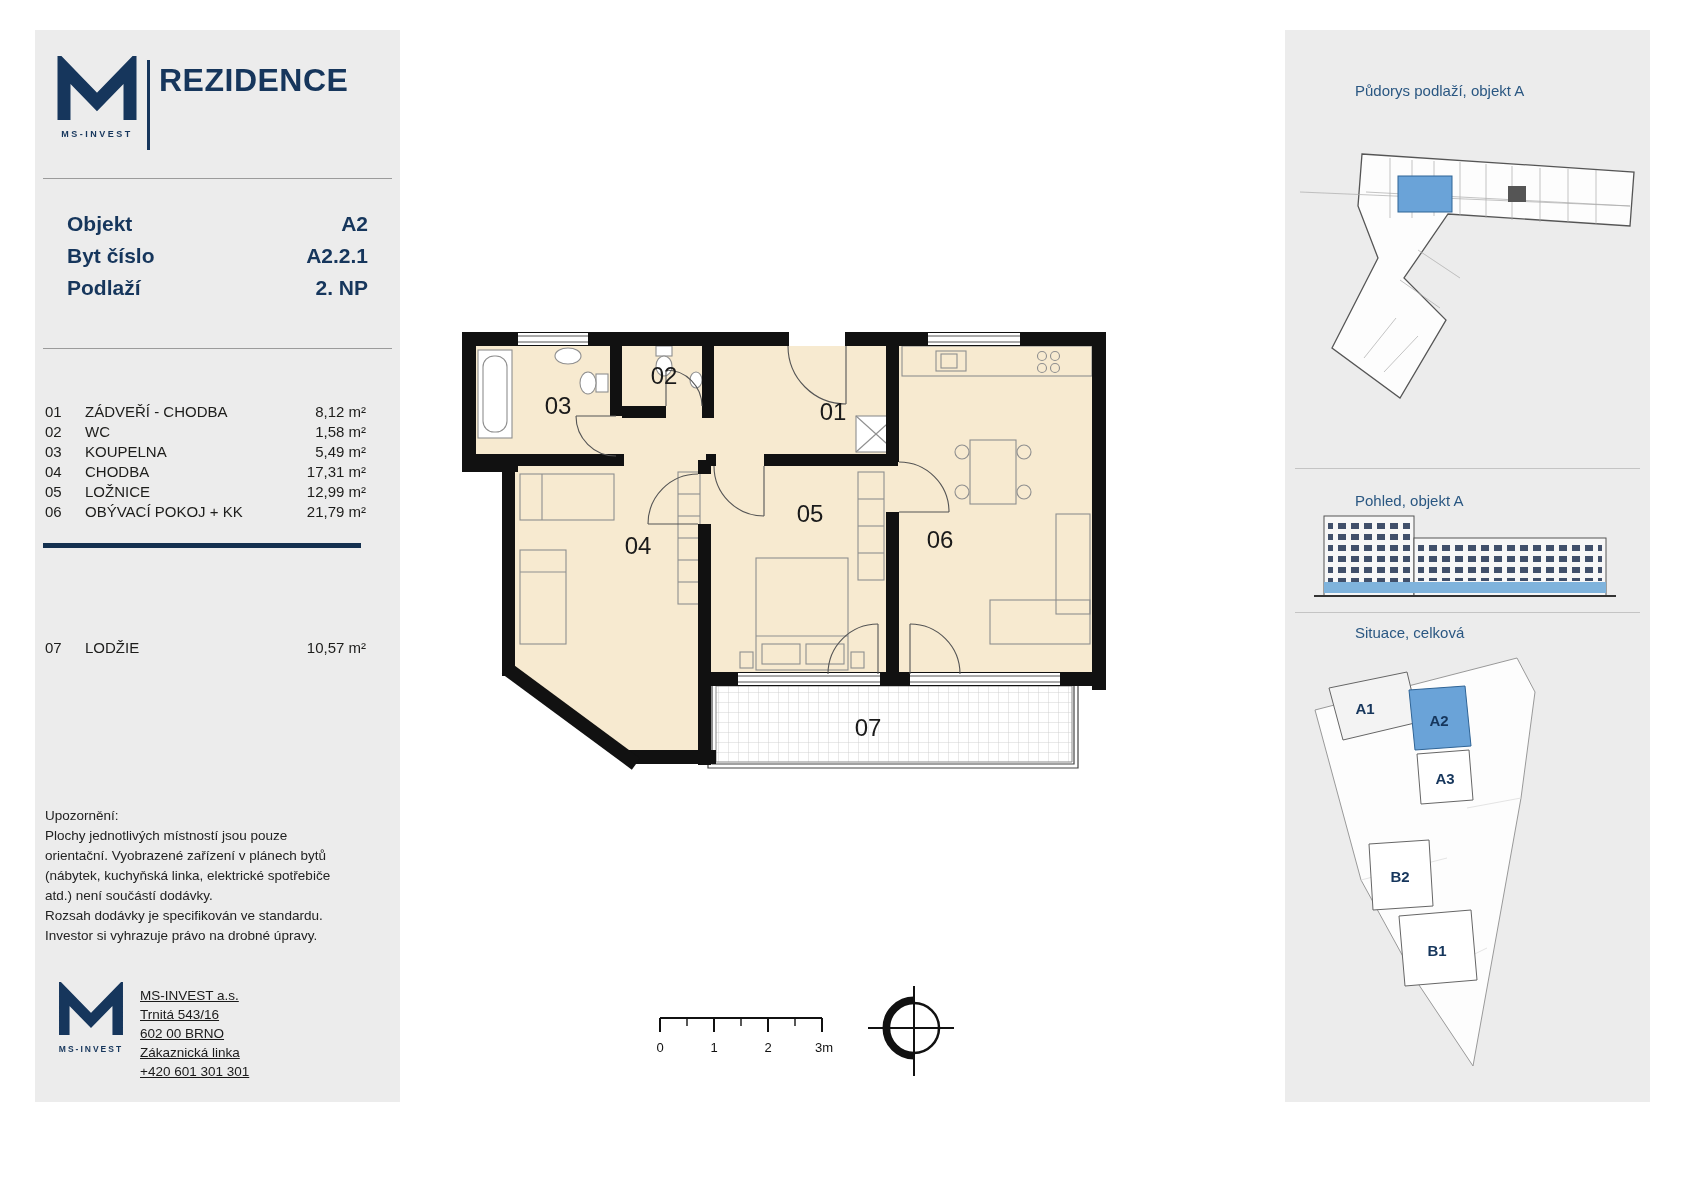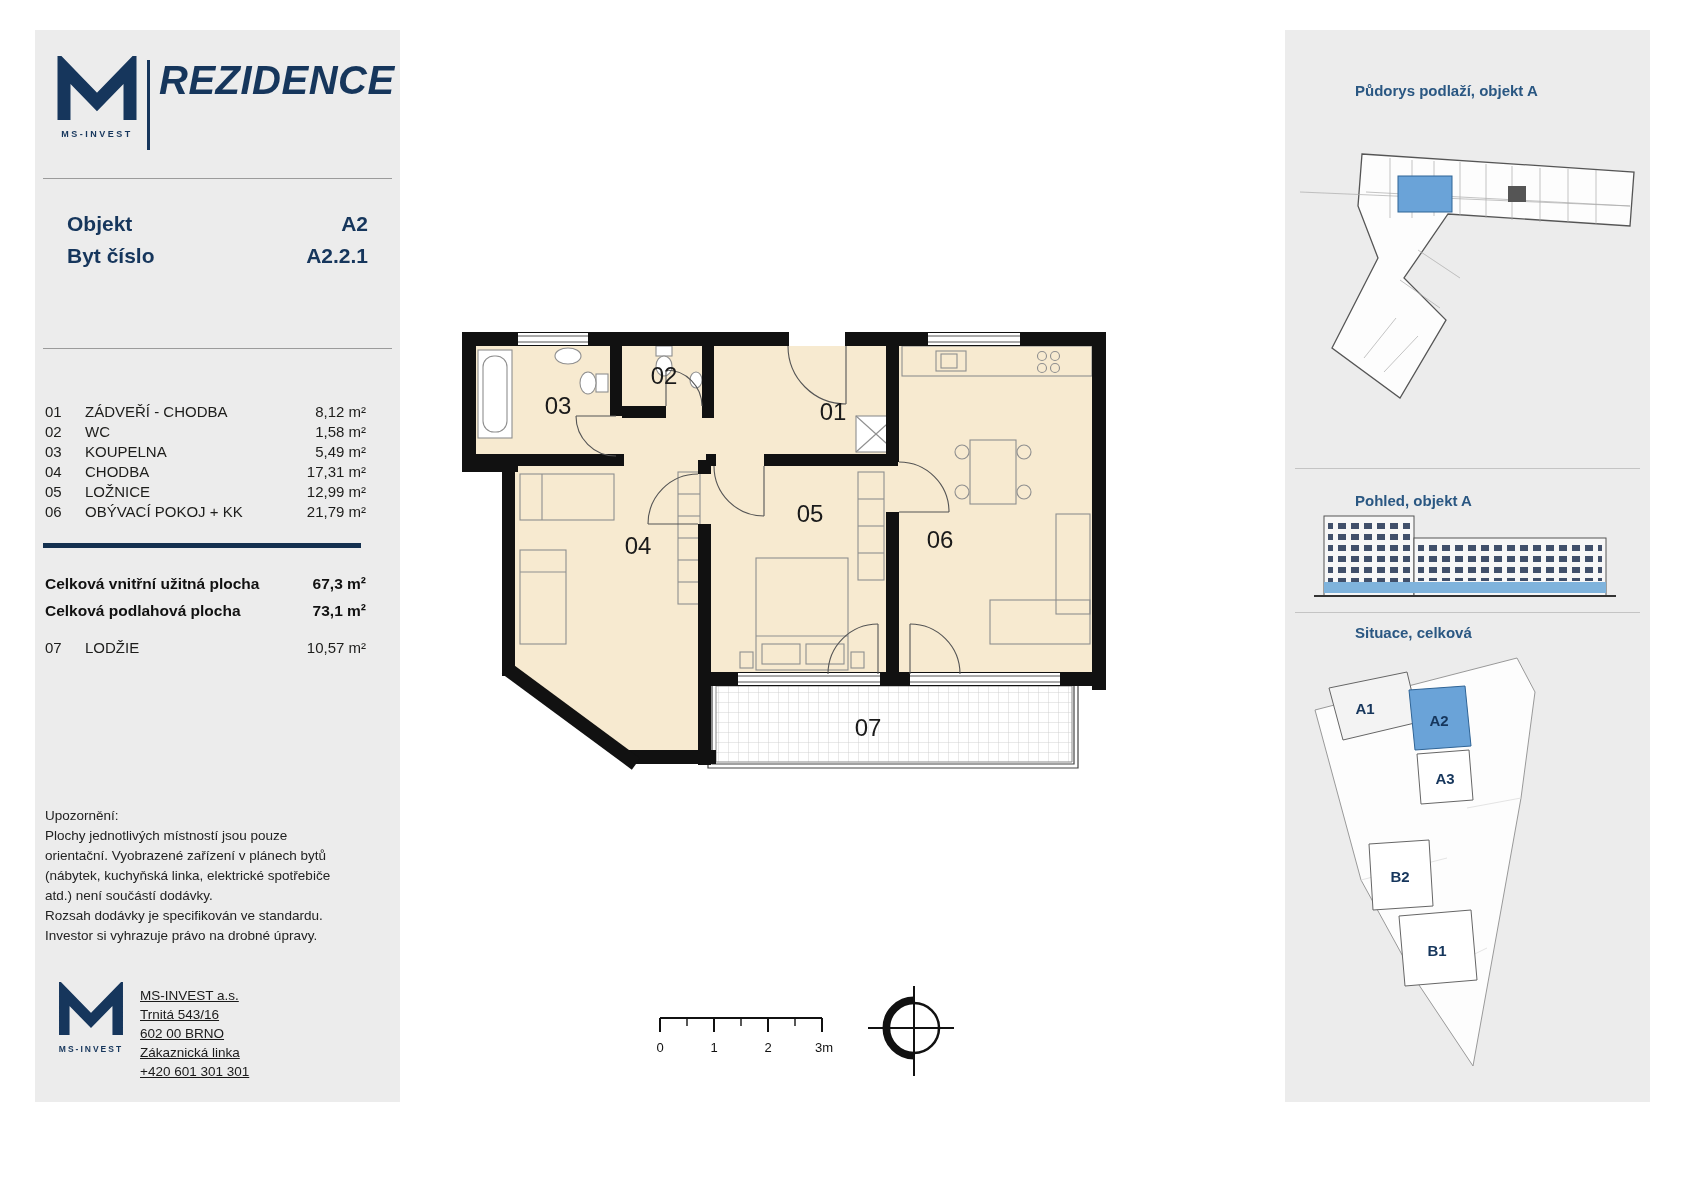--- a/index.html
+++ b/index.html
@@ -9,21 +9,21 @@
   .page { position:relative; width:1684px; height:1190px; background:#ffffff; overflow:hidden; }
 
   .panel { position:absolute; top:30px; width:365px; height:1072px; background:#ececec; }
   .panel-left { left:35px; }
   .panel-right { left:1285px; }
 
   
   .brand-mark { position:absolute; left:16px; top:26px; width:92px; text-align:center; }
   .brand-mark-label { margin-top:3px; font-size:9px; font-weight:bold; letter-spacing:2.5px; color:#16365c; }
   .brand-divider { position:absolute; left:112px; top:30px; width:3px; height:90px; background:#16365c; }
-  .brand-title { position:absolute; left:124px; top:30px; font-size:40px; font-weight:bold; color:#16365c; line-height:41px; letter-spacing:0.5px;font-style:italic; }
+  .brand-title { position:absolute; left:124px; top:30px; font-size:32px; font-weight:bold; color:#16365c; line-height:41px; letter-spacing:0.5px; }
 
   .hr { position:absolute; left:8px; right:8px; height:1px; background:#9b9b9b; }
   .hr1 { top:148px; } .hr2 { top:318px; }
 
   .info-rows { position:absolute; left:0; right:0; top:178px;padding-left:22px; }
   .info-row { display:flex; justify-content:space-between; padding:0 32px 0 10px; color:#16365c; font-weight:bold; font-size:21px; line-height:32px; }
 
   .room-rows { position:absolute; left:0; right:0; top:372px; }
   .room-row { display:flex; padding:0 34px 0 10px; font-size:15px; line-height:20px; color:#1d1d1b; }
   .room-num { width:40px; }
@@ -38,21 +38,21 @@
   .loggia-row { position:absolute; left:0; right:0; top:608px; }
 
   .disclaimer { position:absolute; left:10px; right:14px; top:776px; font-size:13.5px; line-height:20px; color:#222; }
   .disclaimer .dline { white-space:nowrap; }
 
   .footer-logo { position:absolute; left:14px; top:952px; width:84px; text-align:center; }
   .footer-logo-label { margin-top:2px; font-size:8.5px; font-weight:bold; letter-spacing:2px; color:#16365c; }
   .footer-text { position:absolute; left:105px; top:956px; font-size:13.5px; line-height:19px; color:#1a1a1a;text-decoration:underline; }
 
   
-  .rp-heading { position:absolute; left:70px; font-size:15px; color:#2a5782;font-weight:bold; }
+  .rp-heading { position:absolute; left:70px; font-size:15px; color:#2a5782; }
   .rp-h1 { top:52px; } .rp-h2 { top:462px; } .rp-h3 { top:594px; }
   .rp-hr { position:absolute; left:10px; right:10px; height:1px; background:#c4c4c4; }
   .rp-hr1 { top:438px; } .rp-hr2 { top:582px; }
   .rp-draw1 { position:absolute; left:15px; top:80px; }
   .rp-draw2 { position:absolute; left:25px; top:480px; }
   .rp-draw3 { position:absolute; left:22px; top:618px; }
 
   
   .plan { position:absolute; left:458px; top:322px; }
   .scalebar { position:absolute; left:652px; top:1008px; }
@@ -82,20 +82,24 @@
 
     <div class="info-rows">
       <div class="info-row">
         <span>Objekt</span>
         <span>A2</span>
       </div>
       <div class="info-row">
         <span>Byt číslo</span>
         <span>A2.2.1</span>
       </div>
+      <div class="info-row">
+        <span>Podlaží</span>
+        <span>2. NP</span>
+      </div>
     </div>
 
     <div class="hr hr2"></div>
 
     <div class="room-rows">
       <div class="room-row">
         <span class="room-num">01</span>
         <span class="room-name">ZÁDVEŘÍ - CHODBA</span>
         <span class="room-area">8,12 m²</span>
       </div>
@@ -121,30 +125,20 @@
       </div>
       <div class="room-row">
         <span class="room-num">06</span>
         <span class="room-name">OBÝVACÍ POKOJ + KK</span>
         <span class="room-area">21,79 m²</span>
       </div>
     </div>
 
     <div class="thick-bar"></div>
 
-    <div class="totals-rows">
-      <div class="total-row">
-        <span>Celková vnitřní užitná plocha</span>
-        <span>67,3 m²</span>
-      </div>
-      <div class="total-row">
-        <span>Celková podlahová plocha</span>
-        <span>73,1 m²</span>
-      </div>
-    </div>
 
     <div class="loggia-row">
       <div class="room-row">
         <span class="room-num">07</span>
         <span class="room-name">LODŽIE</span>
         <span class="room-area">10,57 m²</span>
       </div>
     </div>
 
     <div class="disclaimer">

